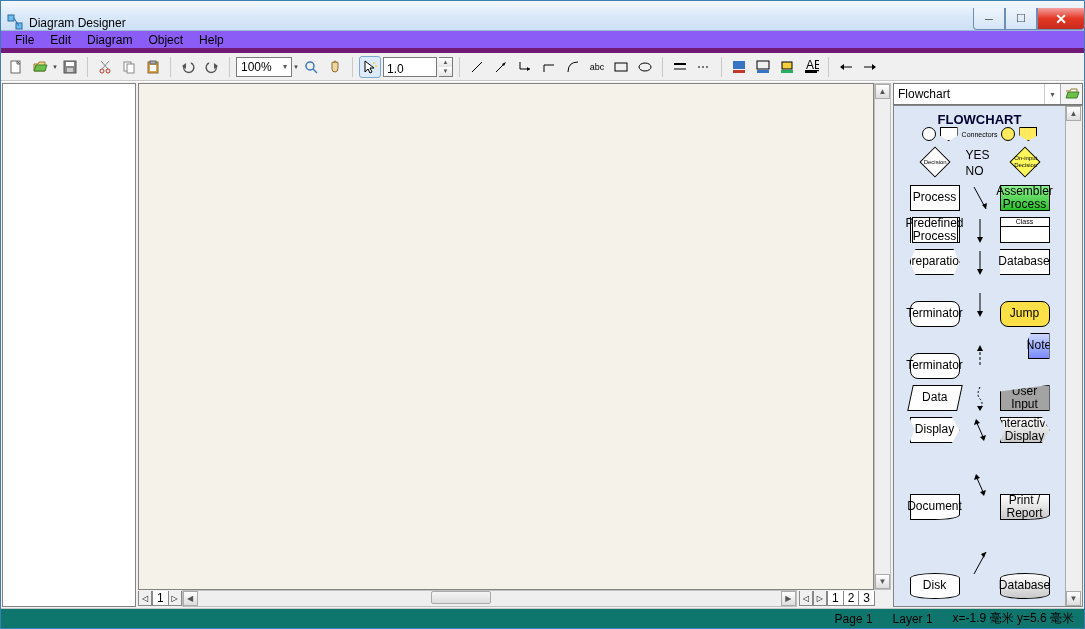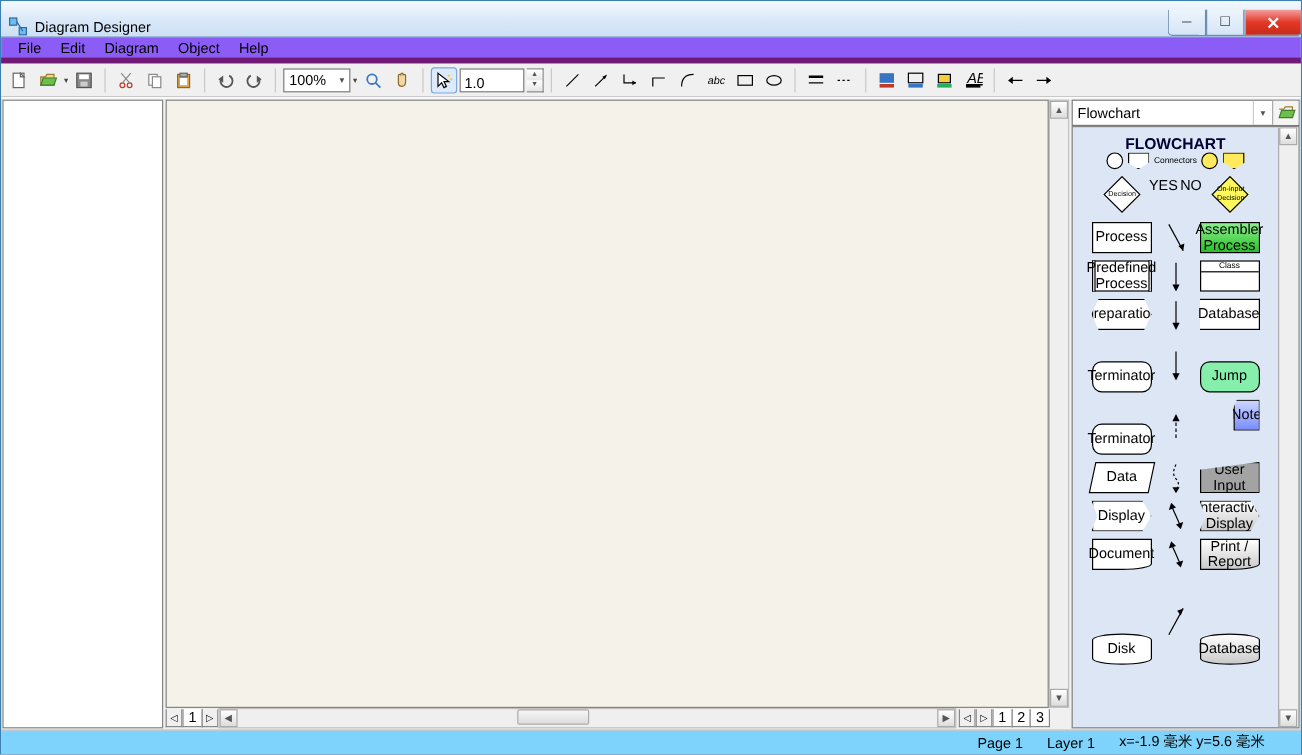--- a/index.html
+++ b/index.html
@@ -14,21 +14,21 @@
   .win-btn { width:32px; height:22px; border:1px solid #6d8fb5; border-top:none; background:linear-gradient(#eef5fc,#d5e5f7); display:flex; align-items:center; justify-content:center; font-size:11px; color:#444;}
   .win-btn.min { border-radius:0 0 0 4px;}
   .win-btn.close { width:48px; border-radius:0 0 4px 0; background:linear-gradient(#f3a1a1,#e43725,#c72b1b); color:#fff; font-weight:bold; font-size:14px;}
   
   
   .menubar { height:22px; background:#8b5cf6; display:flex; align-items:center; padding:0 8px; gap:4px; border-bottom:5px solid #701a75;}
   .menubar span { padding:2px 6px; cursor:default; }
   
   
   .toolbar { height:28px; background:#f0f0f0; display:flex; align-items:center; padding:0 4px; border-bottom:1px solid #c8c8c8; gap:2px;}
-  .tbtn { width:22px; height:22px; display:flex; align-items:center; justify-content:center; border:1px solid transparent; border-radius:3px;font-style:italic;}
+  .tbtn { width:22px; height:22px; display:flex; align-items:center; justify-content:center; border:1px solid transparent; border-radius:3px;}
   .tsep { width:1px; height:20px; background:#c8c8c8; margin:0 4px;}
   .tdrop { width:4px; height:22px; display:flex; align-items:center; justify-content:center; font-size:7px; color:#444;}
   .zoom-box { width:56px; height:20px; border:1px solid #7a7a7a; background:#fff; display:flex; align-items:center; padding:0 4px; font-size:11px;text-align:right;}
   .zoom-box .dd { margin-left:auto; font-size:8px; color:#555;}
   .spin { width:54px; height:20px; border:1px solid #7a7a7a; background:#fff; display:flex; align-items:flex-end; padding:0 3px; font-size:11px;}
   .spin-btns { width:14px; height:20px; border:1px solid #7a7a7a; border-left:none; display:flex; flex-direction:column;}
   .spin-btns div { flex:1; display:flex; align-items:center; justify-content:center; font-size:6px; color:#555; background:linear-gradient(#fff,#e5e5e5);}
   
   
   .mainarea { flex:1; display:flex; overflow:hidden; border-top:1px solid #fff;}
@@ -58,39 +58,39 @@
   .palette-title { text-align:center; font-weight:bold; color:#000033; font-size:13px; padding-top:2px;}
   .palette-sub { text-align:center; font-style:italic; font-size:10px; color:#000033; padding-bottom:6px;}
   .shape-grid { display:grid; grid-template-columns: 50px 28px 50px; gap:6px 6px; justify-content:center;}
   .shape { background:#fff; border:1px solid #000; height:26px; display:flex; align-items:center; justify-content:center; font-size:7px; text-align:center; line-height:1.1; padding:1px;}
   .shape.diamond { transform:rotate(45deg); width:22px; height:22px; margin:4px auto;}
   .shape.diamond span{ transform:rotate(-45deg); font-size:6px;}
   .connlabel { font-size:7px; text-align:center; align-self:center;}
   .arrowcell{ display:flex; align-items:center; justify-content:center;}
   .arrowcell svg{ width:20px; height:26px;}
   .shape.green{background:linear-gradient(#8ef08e,#2bbf2b);} 
-  .shape.orange{background:#86efac;}
+  .shape.orange{background:#fde047;}
   .shape.yellow{background:#a3a3a3;}
   .shape.bluegrad{background:linear-gradient(#ccd6ff,#7a8cff);margin-left:28px;}
   .shape.grey{background:linear-gradient(#fff,#c9c9c9);}
   .shape.yellowdiamond{background:#fff95c;}
   .shape.round{border-radius:8px;margin-top:20px;}
   .shape.parallelogram{transform:skewX(-12deg);} 
   .shape.parallelogram span{transform:skewX(12deg);}
   .shape.hex{clip-path:polygon(12% 0,88% 0,100% 50%,88% 100%,12% 100%,0 50%); border:none; outline:1px solid #000; outline-offset:-1px;}
-  .shape.doc{border-radius:0 0 50% 0 / 0 0 20% 0;}
+  .shape.doc{border-radius:0 0 50% 0 / 0 0 20% 0;margin-top:45px;}
   .shape.cylinder{border-radius:50%/20%;margin-top:47px;}
   .conn-row{ display:flex; gap:4px; justify-content:center; align-items:center; margin-bottom:6px;}
   .conn-circle{width:14px;height:14px;border:1px solid #000;border-radius:50%;background:#fff;}
   .conn-circle.y{background:#ffe95c;}
   .conn-tag{width:18px;height:14px;border:1px solid #000;background:#fff;clip-path:polygon(0 0,100% 0,100% 60%,50% 100%,0 60%);}
   .conn-tag.y{background:#ffe95c;}
   
   
-  .statusbar { height:20px; border-top:1px solid #c8c8c8; background:#7dd3fc; display:flex; align-items:center; font-size:11px; padding:0 20px;}
+  .statusbar { height:20px; border-top:1px solid #c8c8c8; background:#0f766e; display:flex; align-items:center; font-size:11px; padding:0 0;}
   .statusbar .cell{ padding:0 10px;}
   .statusbar .spacer{flex:1;}
   
   svg{display:block;}
 </style>
 </head>
 <body>
 
 <div class="window">
 
@@ -355,21 +355,21 @@
             <div class="connlabel">Connectors</div>
             <div class="conn-circle y"></div>
             <div class="conn-tag y"></div>
           </div>
           <div class="shape-grid">
             <div style="position:relative;height:32px;">
                 <div class="shape diamond">
                   <span>Decision</span>
                 </div>
               </div>
-            <div style="display:flex;flex-direction:row;justify-content:center;font-size:6px;gap:2px">
+            <div style="display:flex;flex-direction:column;justify-content:center;font-size:6px;gap:2px">
                 <span>YES</span>
                 <span>NO</span>
               </div>
             <div style="position:relative;height:32px;">
                 <div class="shape diamond yellowdiamond">
                   <span>On-input Decision</span>
                 </div>
               </div>
 
             <div class="shape">

